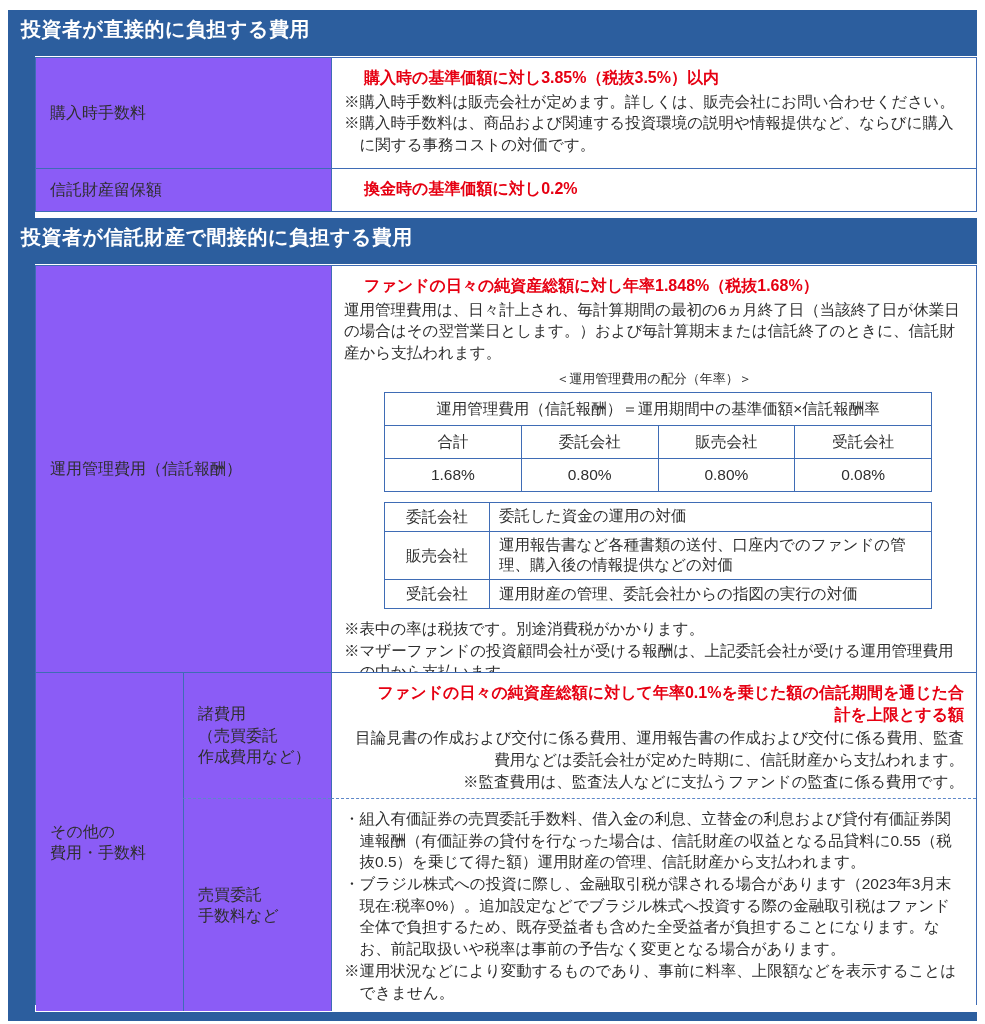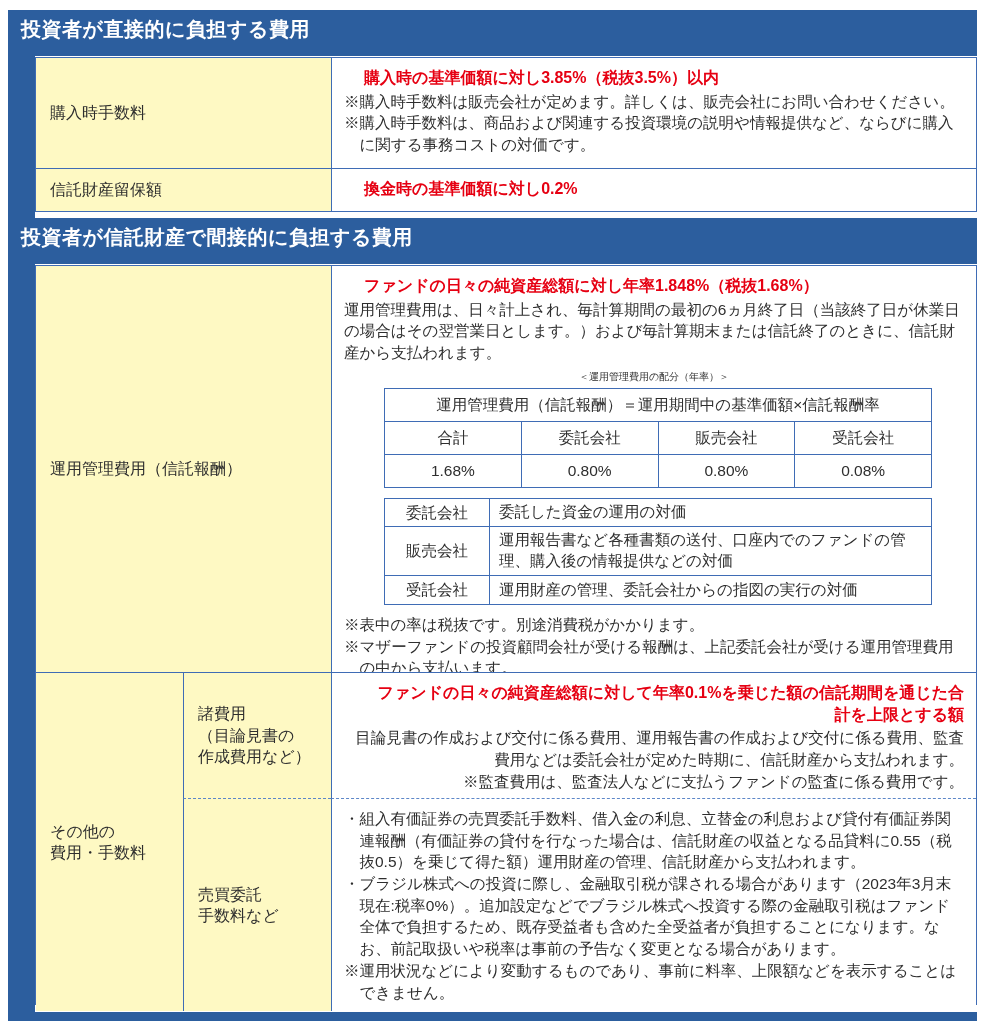--- a/index.html
+++ b/index.html
@@ -17,40 +17,40 @@
   }
   .band1{top:10px;}
   .band2{top:218px;}
   .bottombar{position:absolute;left:8px;top:1012px;width:969px;height:9px;background:#2c5e9e;}
   
   .otable{position:absolute;box-sizing:border-box;border:1px solid #3f6cb5;background:#ffffff;display:grid;}
   .table1{left:35px;top:57px;width:942px;height:155px;grid-template-columns:295px 1fr;grid-template-rows:110px 1fr;}
   .table2{left:35px;top:265px;width:942px;height:740px;grid-template-columns:147px 148px 1fr;grid-template-rows:406px 126px 1fr;}
   .cell{box-sizing:border-box;min-width:0;}
   .lbl{
-    background:#fef9c3;display:flex;flex-direction:column;justify-content:center;
+    background:#8b5cf6;display:flex;flex-direction:column;justify-content:center;
     padding:6px 0 6px 14px;font-size:16px;line-height:1.35;
   }
   .cnt{background:#ffffff;padding:9px 12px 8px 12px;font-size:15.5px;line-height:1.4;}
   .bl{border-left:1px solid #3f6cb5;}
   .bt{border-top:1px solid #3f6cb5;}
   .btd{border-top:1px dashed #5d87c8;}
   
   .rA-label{grid-column:1/3;grid-row:1;}
   .rA-cnt{grid-column:3;grid-row:1;}
   .rB-label{grid-column:1;grid-row:2/4;}
   .rB-sub1{grid-column:2;grid-row:2;}
   .rB-c1{grid-column:3;grid-row:2;text-align:right;}
   .rB-sub2{grid-column:2;grid-row:3;}
   .rB-c2{grid-column:3;grid-row:3;}
   
   .hl{color:#e60012;font-weight:bold;font-size:16px;line-height:1.35;margin-bottom:2px;padding-left:20px;}
   .hang{padding-left:1em;text-indent:-1em;}
   .note-ind{}
-  .center-title{text-align:center;margin:6px 0 4px 0;font-size:10px;}
+  .center-title{text-align:center;margin:6px 0 4px 0;font-size:13px;}
   
   table.inner{border-collapse:collapse;width:548px;margin-left:40px;background:#ffffff;}
   table.inner td,table.inner th{
     border:1px solid #3f6cb5;font-size:15.5px;font-weight:normal;
     padding:3px 6px;color:#2e2e2e;
   }
   .alloc td{text-align:center;height:26px;}
   .alloc .formula{text-align:center;}
   .roles{margin-top:10px;margin-bottom:9px;}
   .roles td.rname{width:92px;text-align:center;}
@@ -141,21 +141,21 @@
       </div>
     </div>
 
     <div class="cell lbl bt rB-label">
       <span>その他の</span>
       <span>費用・手数料</span>
     </div>
 
     <div class="cell lbl bl bt rB-sub1">
       <span>諸費用</span>
-      <span>（目論見書の</span>
+      <span>（売買委託</span>
       <span>作成費用など）</span>
     </div>
     <div class="cell cnt bl bt rB-c1">
       <div class="hl">ファンドの日々の純資産総額に対して年率0.1%を乗じた額の信託期間を通じた合計を上限とする額</div>
       <div>目論見書の作成および交付に係る費用、運用報告書の作成および交付に係る費用、監査費用などは委託会社が定めた時期に、信託財産から支払われます。</div>
       <div class="hang">※監査費用は、監査法人などに支払うファンドの監査に係る費用です。</div>
     </div>
 
     <div class="cell lbl bl btd rB-sub2">
       <span>売買委託</span>

